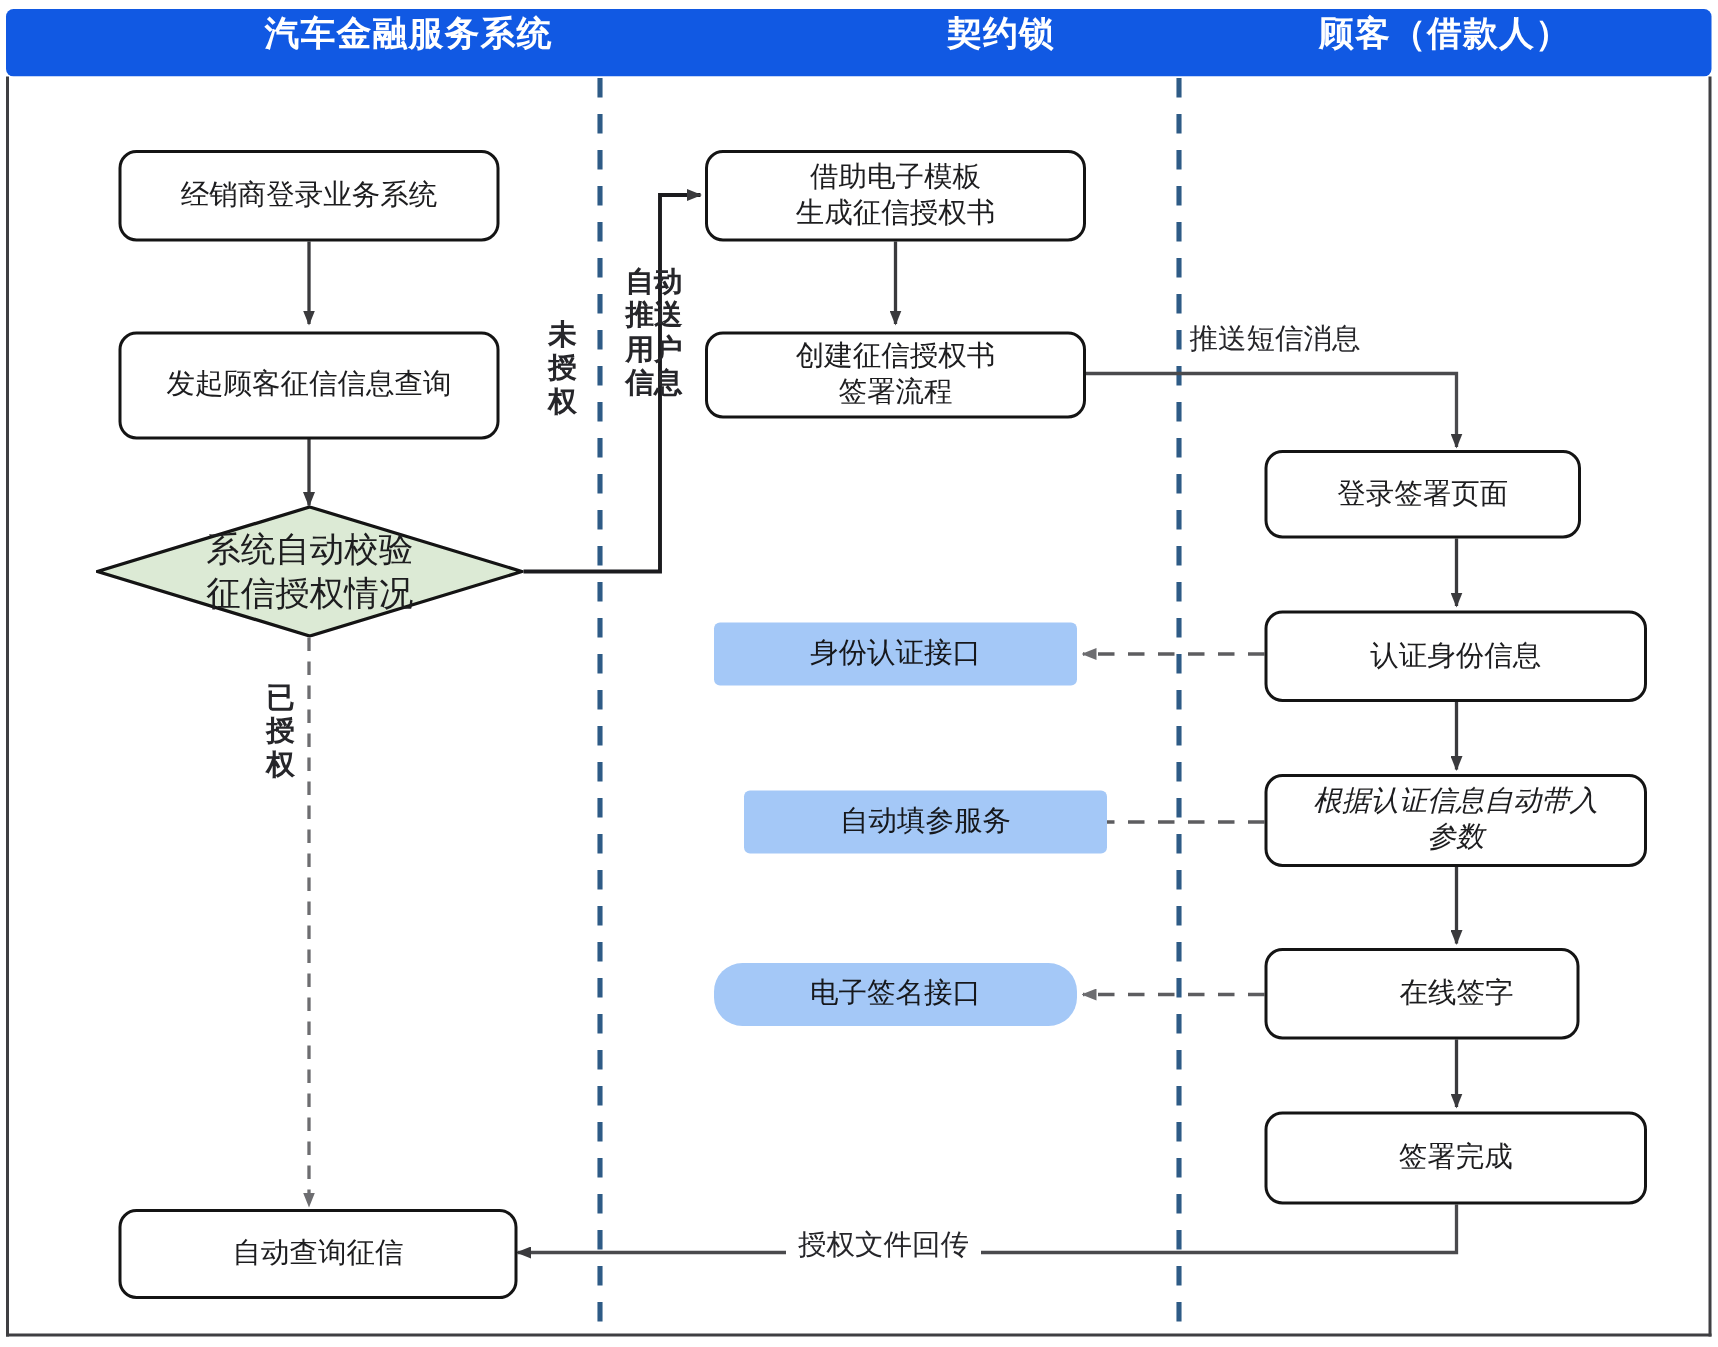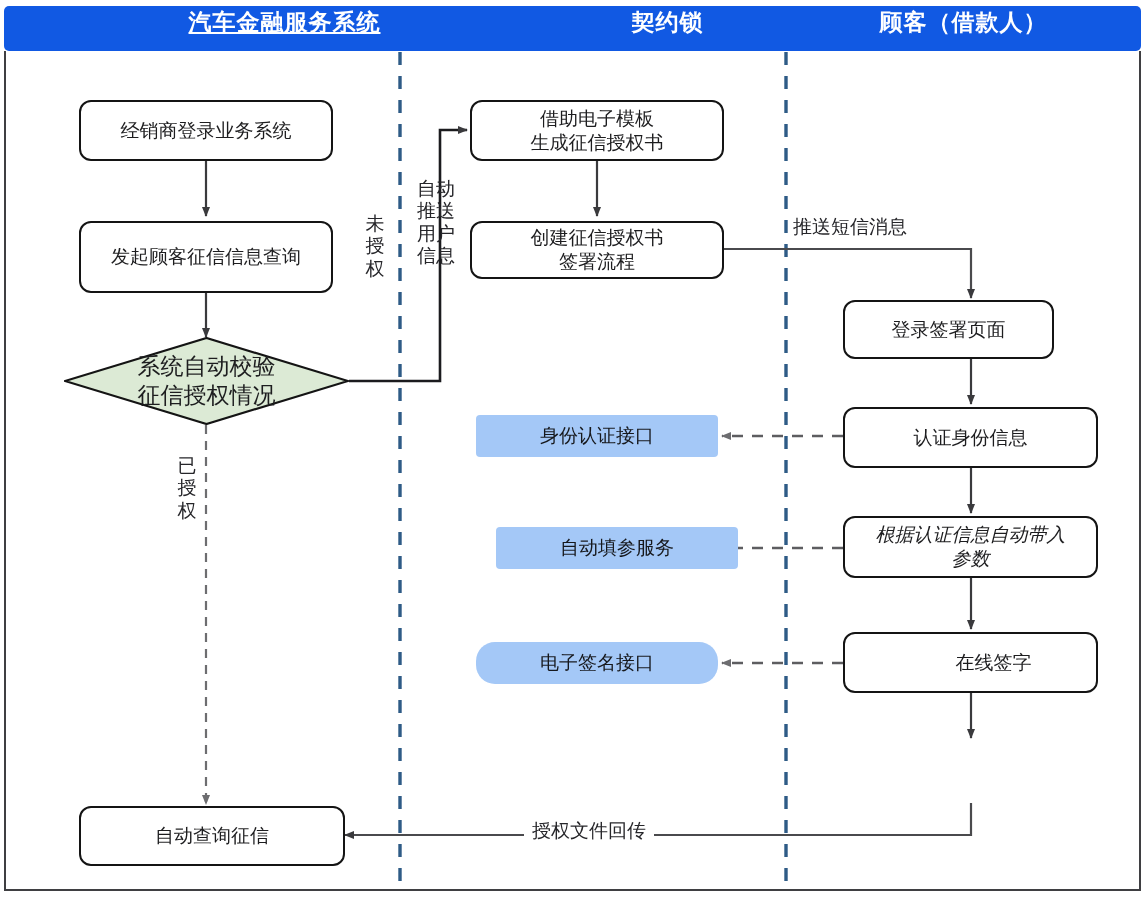--- a/index.html
+++ b/index.html
@@ -98,29 +98,30 @@
     color: #26262a;
     font-size: 19px;
     white-space: nowrap;
     line-height: 1.22;
   }
   .elabel.vert {
     white-space: pre-line;
     text-align: center;
     line-height: 1.18;
     font-size: 19px;
+    font-weight: bold;
   }
 </style>
 </head>
 <body>
 
 <div id="canvas">
 
   <div class="lane-header"></div>
-  <div class="lane-title" style="left:12px;width:545px;text-decoration:underline;">汽车金融服务系统</div>
+  <div class="lane-title" style="left:0;width:545px;">汽车金融服务系统</div>
   <div class="lane-title" style="left:549px;width:237px;">契约锁</div>
   <div class="lane-title" style="left:786px;width:355px;">顾客（借款人）</div>
 
   <div class="body-frame"></div>
 
   <svg id="wires" viewBox="0 0 1145 898" xmlns="http://www.w3.org/2000/svg">
     <defs>
       <marker id="ah-dark" markerWidth="10" markerHeight="8" refX="9" refY="4" orient="auto" markerUnits="userSpaceOnUse">
         <path d="M0,0 L10,4 L0,8 z" fill="#3a3a3d"></path>
       </marker>
@@ -182,22 +183,23 @@
 
   <div class="node iface" style="left:476px; top:642px; width:242px; height:42px;border-radius:19px;">电子签名接口</div>
 
   <div class="node process" style="left:843px; top:300px; width:211px; height:59px;">登录签署页面</div>
 
   <div class="node process" style="left:843px; top:407px; width:255px; height:61px;">认证身份信息</div>
 
   <div class="node process" style="left:843px; top:516px; width:255px; height:62px;font-style:italic;">根据认证信息自动带入
 参数</div>
 
-  <div class="node process" style="left:843px; top:632px; width:255px; height:61px;padding-left:46px;">在线签字</div>
-
+  <div class="node process" style="left:843px; top:632px; width:210px; height:61px;padding-left:46px;">在线签字</div>
+
+  <div class="node process" style="left:843px; top:741px; width:255px; height:62px;">签署完成</div>
 
   <div class="elabel vert" style="left:362px; top:213px; width:26px;">未
 授
 权</div>
 
   <div class="elabel vert" style="left:410px; top:178px; width:52px;">自动
 推送
 用户
 信息</div>
 

